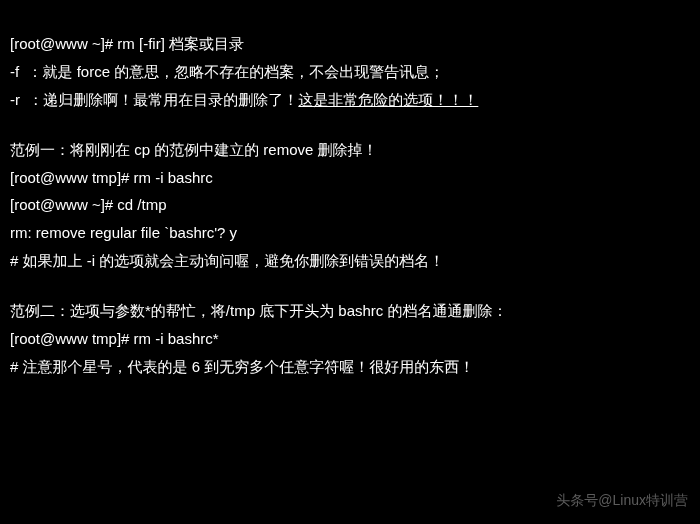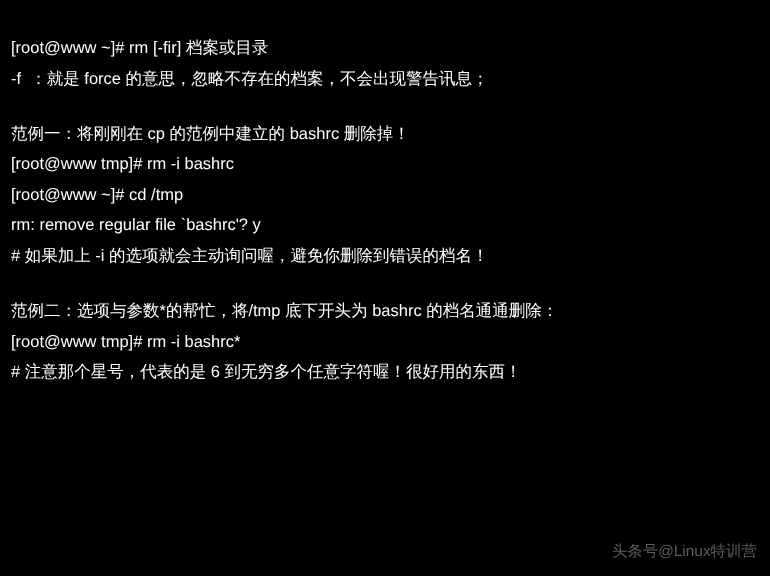--- a/index.html
+++ b/index.html
@@ -36,22 +36,23 @@
       font-size: 14px;
       opacity: 0.8;
     }
   </style>
 </head>
 <body>
 
 <div class="terminal">
   <div class="line">[root@www ~]# rm [-fir] 档案或目录</div>
   <div class="line">-f  ：就是 force 的意思，忽略不存在的档案，不会出现警告讯息；</div>
+  <div class="line"><span>-r  ：递归删除啊！最常用在目录的删除了！</span><span class="underline">这是非常危险的选项！！！</span></div>
   <div class="blank"></div>
-  <div class="line">范例一：将刚刚在 cp 的范例中建立的 bashrc 删除掉！</div>
+  <div class="line">范例一：将刚刚在 cp 的范例中建立的 remove 删除掉！</div>
   <div class="line">[root@www tmp]# rm -i bashrc</div>
   <div class="line">[root@www ~]# cd /tmp</div>
   <div class="line">rm: remove regular file `bashrc'? y</div>
   <div class="line"># 如果加上 -i 的选项就会主动询问喔，避免你删除到错误的档名！</div>
   <div class="blank"></div>
   <div class="line">范例二：选项与参数*的帮忙，将/tmp 底下开头为 bashrc 的档名通通删除：</div>
   <div class="line">[root@www tmp]# rm -i bashrc*</div>
   <div class="line"># 注意那个星号，代表的是 6 到无穷多个任意字符喔！很好用的东西！</div>
 </div>
 

